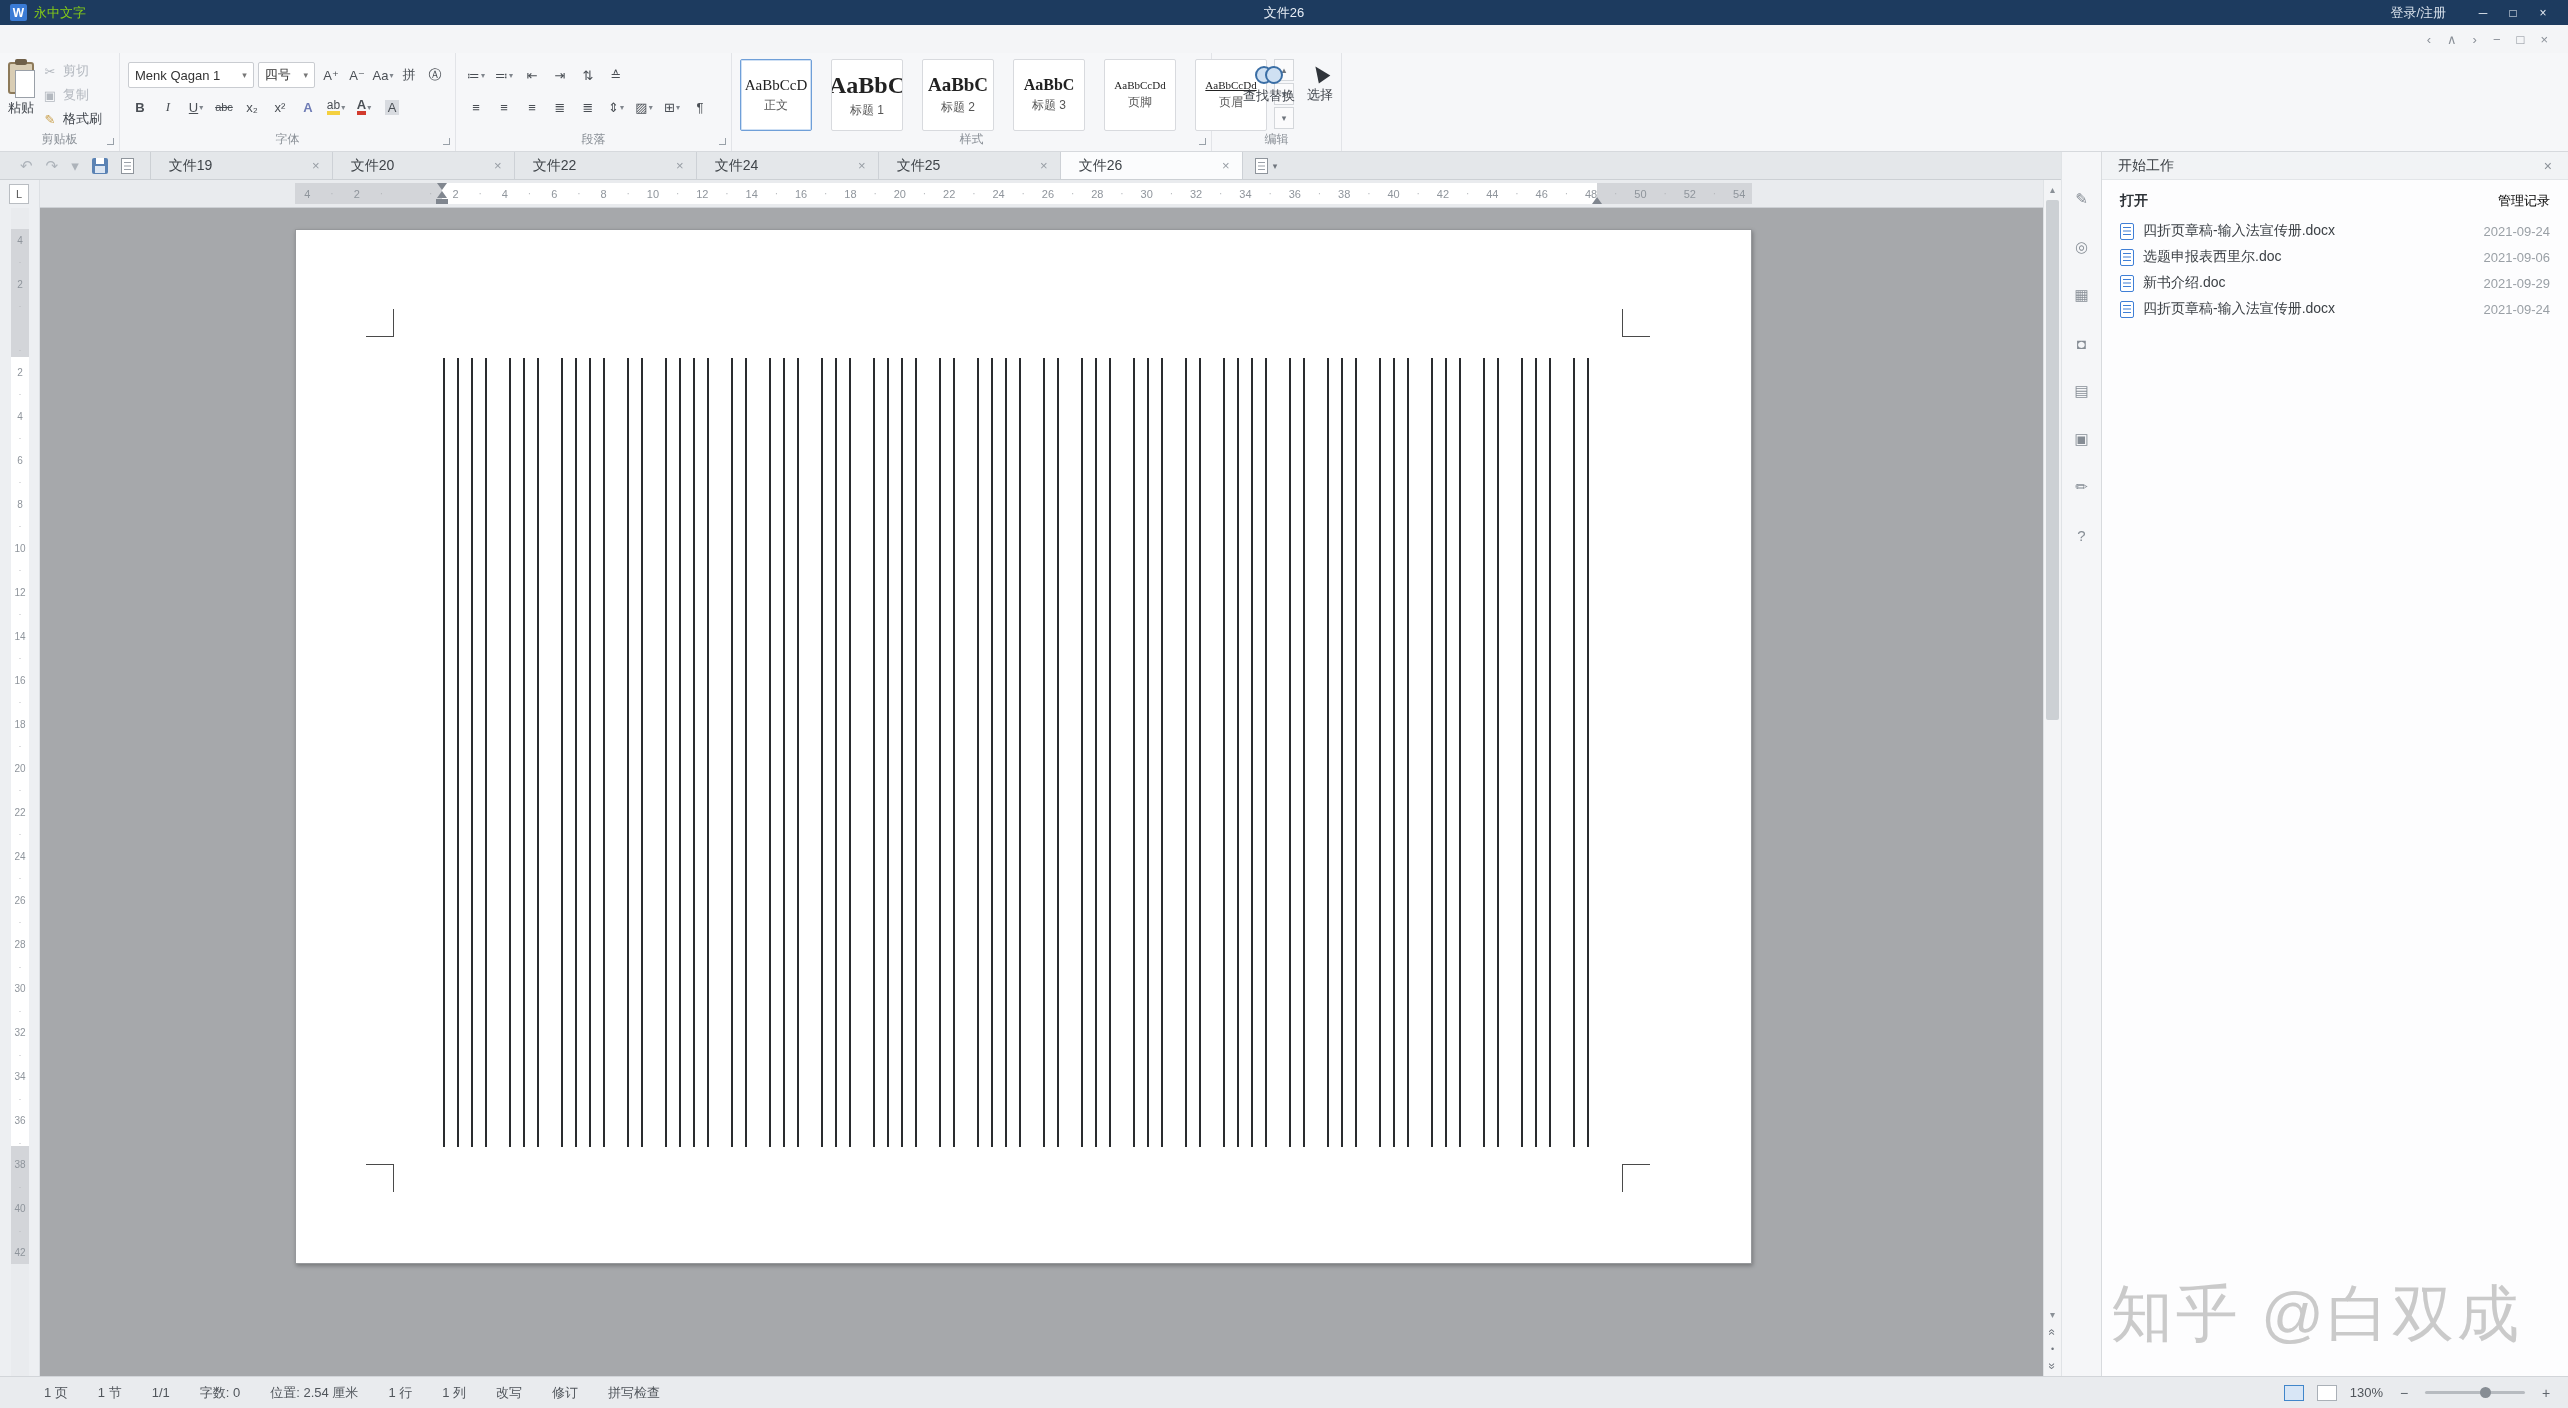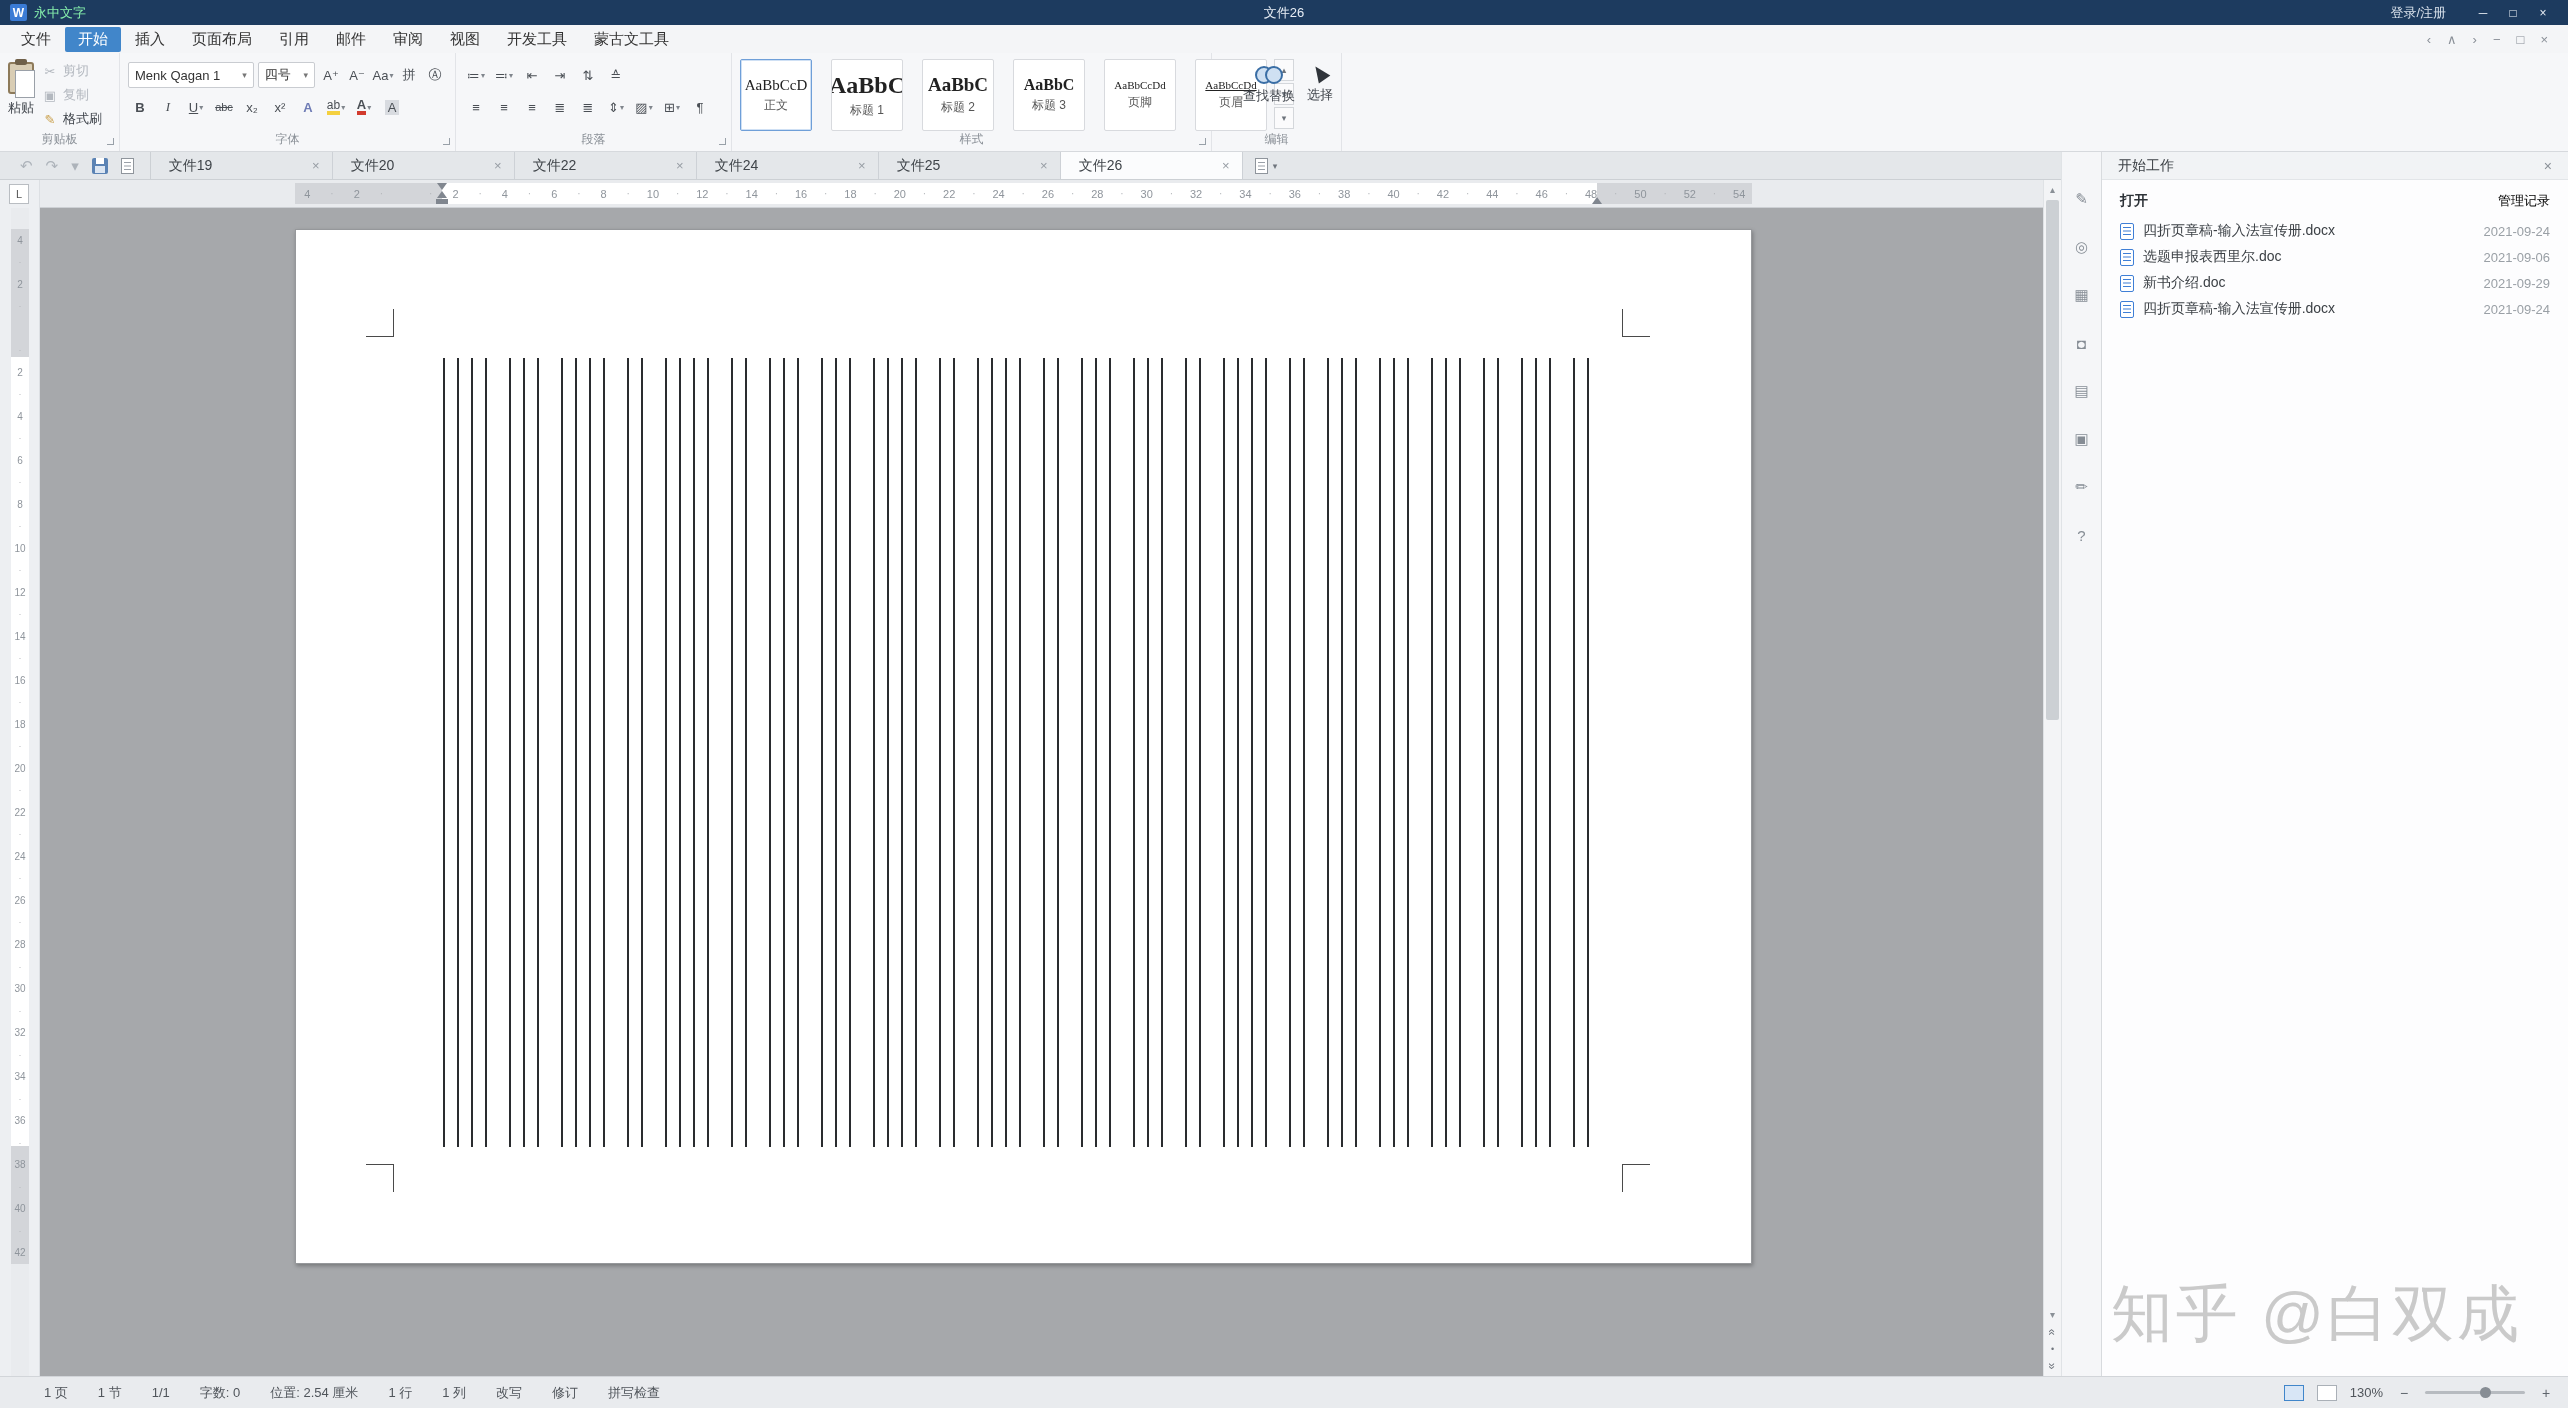--- a/index.html
+++ b/index.html
@@ -4,21 +4,21 @@
 <style>
   * { box-sizing: border-box; margin: 0; padding: 0; }
   html, body { width: 2568px; height: 1408px; overflow: hidden; }
   body { font-family: "Liberation Sans", "DejaVu Sans", sans-serif; }
   .window { position: relative; width: 2568px; height: 1408px; display: flex; flex-direction: column; background: #f6f7f9; }
 
   
   .titlebar { height: 25px; background: #1d3b5f; display: flex; align-items: center; padding: 0 10px; color: #dfe6ee; flex: 0 0 25px; position: relative; }
   .tb-left { display: flex; align-items: center; gap: 7px; }
   .logo { width: 17px; height: 17px; background: #3a7bd5; color: #fff; font-size: 12px; font-weight: bold; display: flex; align-items: center; justify-content: center; border-radius: 2px; }
-  .appname { font-size: 13px; color: #86efac; }
+  .appname { font-size: 13px; color: #84cc16; }
   .tb-title { position: absolute; left: 50%; transform: translateX(-50%); font-size: 13px; color: #e8eef5; }
   .tb-right { margin-left: auto; display: flex; align-items: center; gap: 8px; }
   .login { font-size: 13px; color: #d7e0ea; margin-right: 14px; }
   #tb-controls { display: flex; }
   .tbc { width: 30px; text-align: center; font-size: 12px; color: #e8edf4; }
 
   
   .menubar { height: 28px; flex: 0 0 28px; background: #f4f5f7; display: flex; align-items: center; padding: 0 8px; }
   .menu-item { padding: 3px 13px; font-size: 15px; color: #333; border-radius: 2px; margin-right: 1px; }
   .menu-item.active { background: #4186ca; color: #fff; }
@@ -197,32 +197,20 @@
       <span class="login">登录/注册</span>
       <span id="tb-controls">
           <span class="tbc">─</span>
           <span class="tbc">□</span>
           <span class="tbc">×</span>
         </span>
     </div>
   </div>
 
   <div class="menubar">
-    <div id="menu-items" style="display:flex">
-        <span class="menu-item">文件</span>
-        <span class="menu-item active">开始</span>
-        <span class="menu-item">插入</span>
-        <span class="menu-item">页面布局</span>
-        <span class="menu-item">引用</span>
-        <span class="menu-item">邮件</span>
-        <span class="menu-item">审阅</span>
-        <span class="menu-item">视图</span>
-        <span class="menu-item">开发工具</span>
-        <span class="menu-item">蒙古文工具</span>
-      </div>
     <div id="menu-win" class="menu-win">
         <span class="mw-ic">‹</span>
         <span class="mw-ic">∧</span>
         <span class="mw-ic">›</span>
         <span class="mw-ic">−</span>
         <span class="mw-ic">□</span>
         <span class="mw-ic">×</span>
       </div>
   </div>
 

